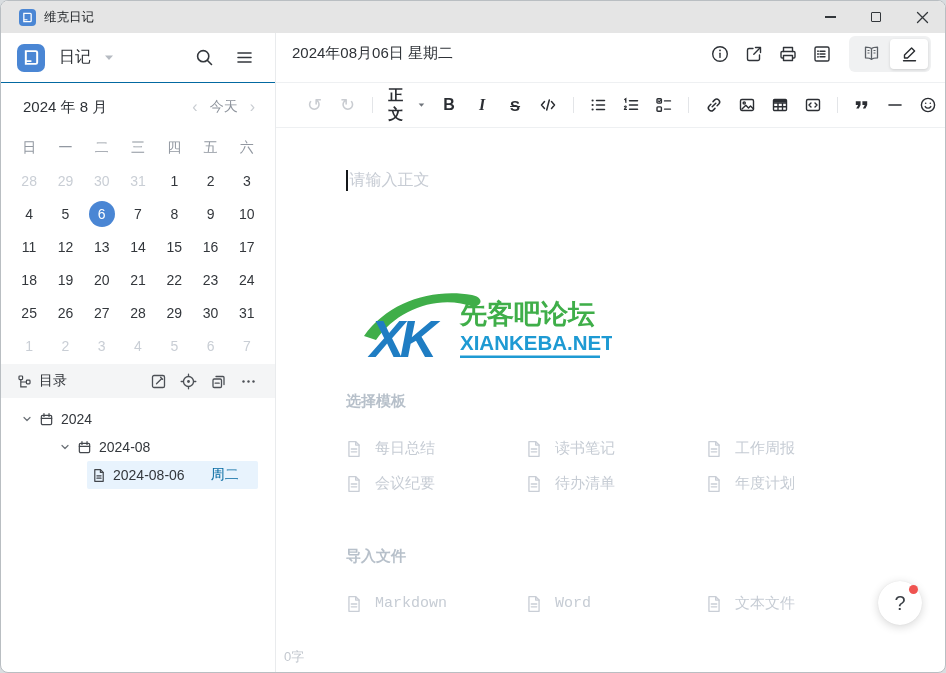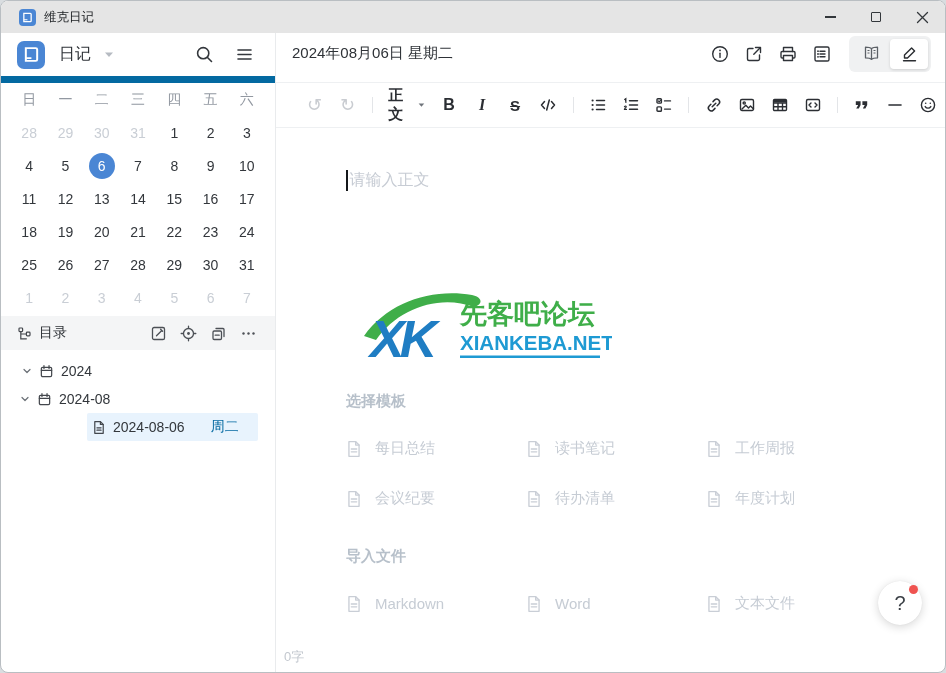--- a/index.html
+++ b/index.html
@@ -15,21 +15,21 @@
   .tb-btn { width:46px; height:32px; display:flex; align-items:center; justify-content:center; color:#33373b; }
   .tb-min { width:11px; height:1.4px; background:#33373b; }
   .tb-max { width:10px; height:10px; border:1.3px solid #33373b; border-radius:1px; }
 
   
   .app-body { flex:1; display:flex; min-height:0; }
   .sidebar { width:275px; flex:0 0 275px; border-right:1px solid #e9ebed; display:flex; flex-direction:column; }
   .main { flex:1; display:flex; flex-direction:column; position:relative; min-width:0; }
 
   
-  .sb-header { height:50px; flex:0 0 50px; display:flex; align-items:center; padding:0 18px 0 16px; border-bottom:7px solid #0369a1; }
+  .sb-header { height:50px; flex:0 0 50px; display:flex; align-items:center; padding:0 18px 0 16px; border-bottom:1px solid #0369a1; }
   .sb-appicon { width:28px; height:28px; border-radius:7px; background:#4a86d4; display:flex; align-items:center; justify-content:center; margin-right:10px; }
   .sb-title { font-size:16px; color:#2e3237; }
   .sb-caret { margin-left:6px; display:flex; }
   .sb-header .spacer { flex:1; }
   .sb-iconbtn { width:26px; height:26px; display:flex; align-items:center; justify-content:center; color:#33373c; }
   .sb-iconbtn + .sb-iconbtn { margin-left:14px; }
 
   .cal-header { height:48px; display:flex; align-items:center; padding:0 20px 0 22px; }
   .cal-month { font-size:15px; color:#2e3237; }
   .cal-nav { margin-left:auto; display:flex; align-items:center; gap:12px; }
@@ -46,21 +46,21 @@
 
   .dir-header { height:34px; background:#f4f5f6; display:flex; align-items:center; padding:0 16px; margin-top:2px; }
   .dir-title { font-size:14px; color:#2e3237; margin-left:7px; }
   .dir-header .spacer { flex:1; }
   .dir-iconbtn { width:22px; height:22px; display:flex; align-items:center; justify-content:center; color:#4c5056; }
   .dir-iconbtn + .dir-iconbtn { margin-left:8px; }
 
   .tree { padding-top:7px; }
   .tree-row { height:28px; display:flex; align-items:center; font-size:14px; color:#33373c; }
   .tree-row.lvl0 { padding-left:20px; }
-  .tree-row.lvl1 { padding-left:18px; }
+  .tree-row.lvl1 { padding-left:18px;margin-left:40px; }
   .tree-row.lvl2 { margin-left:86px; margin-right:17px; padding-left:5px; }
   .tree-row.selected { background:#e8f3fd; border-radius:2px; }
   .tree-chevron { display:flex; margin-right:6px; color:#6b7077; }
   .tree-icon { display:flex; margin-right:7px; color:#43474d; }
   .tree-suffix { color:#0369a1; margin-left:26px; }
 
   
   .main-header { height:50px; flex:0 0 50px; display:flex; align-items:center; padding:0 14px 8px 16px; border-bottom:1px solid #eef0f2;justify-content:space-between; }
   .doc-date { font-size:15px; color:#2e3237; }
   .main-header .spacer { flex:1; }
@@ -85,21 +85,21 @@
   .editor { flex:1; position:relative; min-height:0; }
   .placeholder { position:absolute; left:70px; top:42px; display:flex; align-items:center; }
   .caret-bar { width:1.5px; height:21px; background:#15181b; margin-right:2px; }
   .ph-text { font-size:16px; color:#c7ccd4; }
 
   .watermark { position:absolute; left:86px; top:158px; }
 
   .section-title { font-size:15px; font-weight:700; color:#b7c0ca; }
   .templates { position:absolute; left:70px; top:264px; }
   .imports  { position:absolute; left:70px; top:419px; }
-  .pick-grid { margin-top:24px; display:grid; grid-template-columns:repeat(3,180px); row-gap:23px; }
+  .pick-grid { margin-top:24px; display:grid; grid-template-columns:repeat(3,180px); row-gap:8px;font-family:Liberation Mono, monospace; }
   .pick-item { display:flex; align-items:center; gap:13px; height:27px; }
   .pick-item .txt { font-size:15px; color:#c6ccd4; }
   .pick-icon { display:flex; color:#c9ced6; }
 
   .word-count { position:absolute; left:8px; bottom:6px; font-size:13px; color:#c3c8cf; }
 
   .help-btn { position:absolute; right:23px; bottom:47px; width:44px; height:44px; border-radius:50%; background:#fff;
               box-shadow:0 2px 10px rgba(0,0,0,.16), 0 0 1px rgba(0,0,0,.1); display:flex; align-items:center; justify-content:center; }
   .help-q { font-size:20px; color:#3a3f45; }
   .help-dot { position:absolute; top:4px; right:4px; width:9px; height:9px; border-radius:50%; background:#ef5350; }
@@ -159,20 +159,28 @@
               <path d="M12.5 12.5l4 4"></path>
             </svg>
         </div>
         <div class="sb-iconbtn">
           <svg width="19" height="19" viewBox="0 0 19 19" stroke="currentColor" stroke-width="1.6" stroke-linecap="round">
               <path d="M3 5h13M3 9.5h13M3 14h13"></path>
             </svg>
         </div>
       </div>
 
+      <div class="cal-header">
+        <span class="cal-month">2024 年 8 月</span>
+        <span class="cal-nav">
+          <span class="cal-chev">‹</span>
+          <span class="cal-today">今天</span>
+          <span class="cal-chev">›</span>
+        </span>
+      </div>
 
       <div class="cal-grid">
           <div class="cal-cell weekday">日</div>
           <div class="cal-cell weekday">一</div>
           <div class="cal-cell weekday">二</div>
           <div class="cal-cell weekday">三</div>
           <div class="cal-cell weekday">四</div>
           <div class="cal-cell weekday">五</div>
           <div class="cal-cell weekday">六</div>
           <div class="cal-cell day muted">

